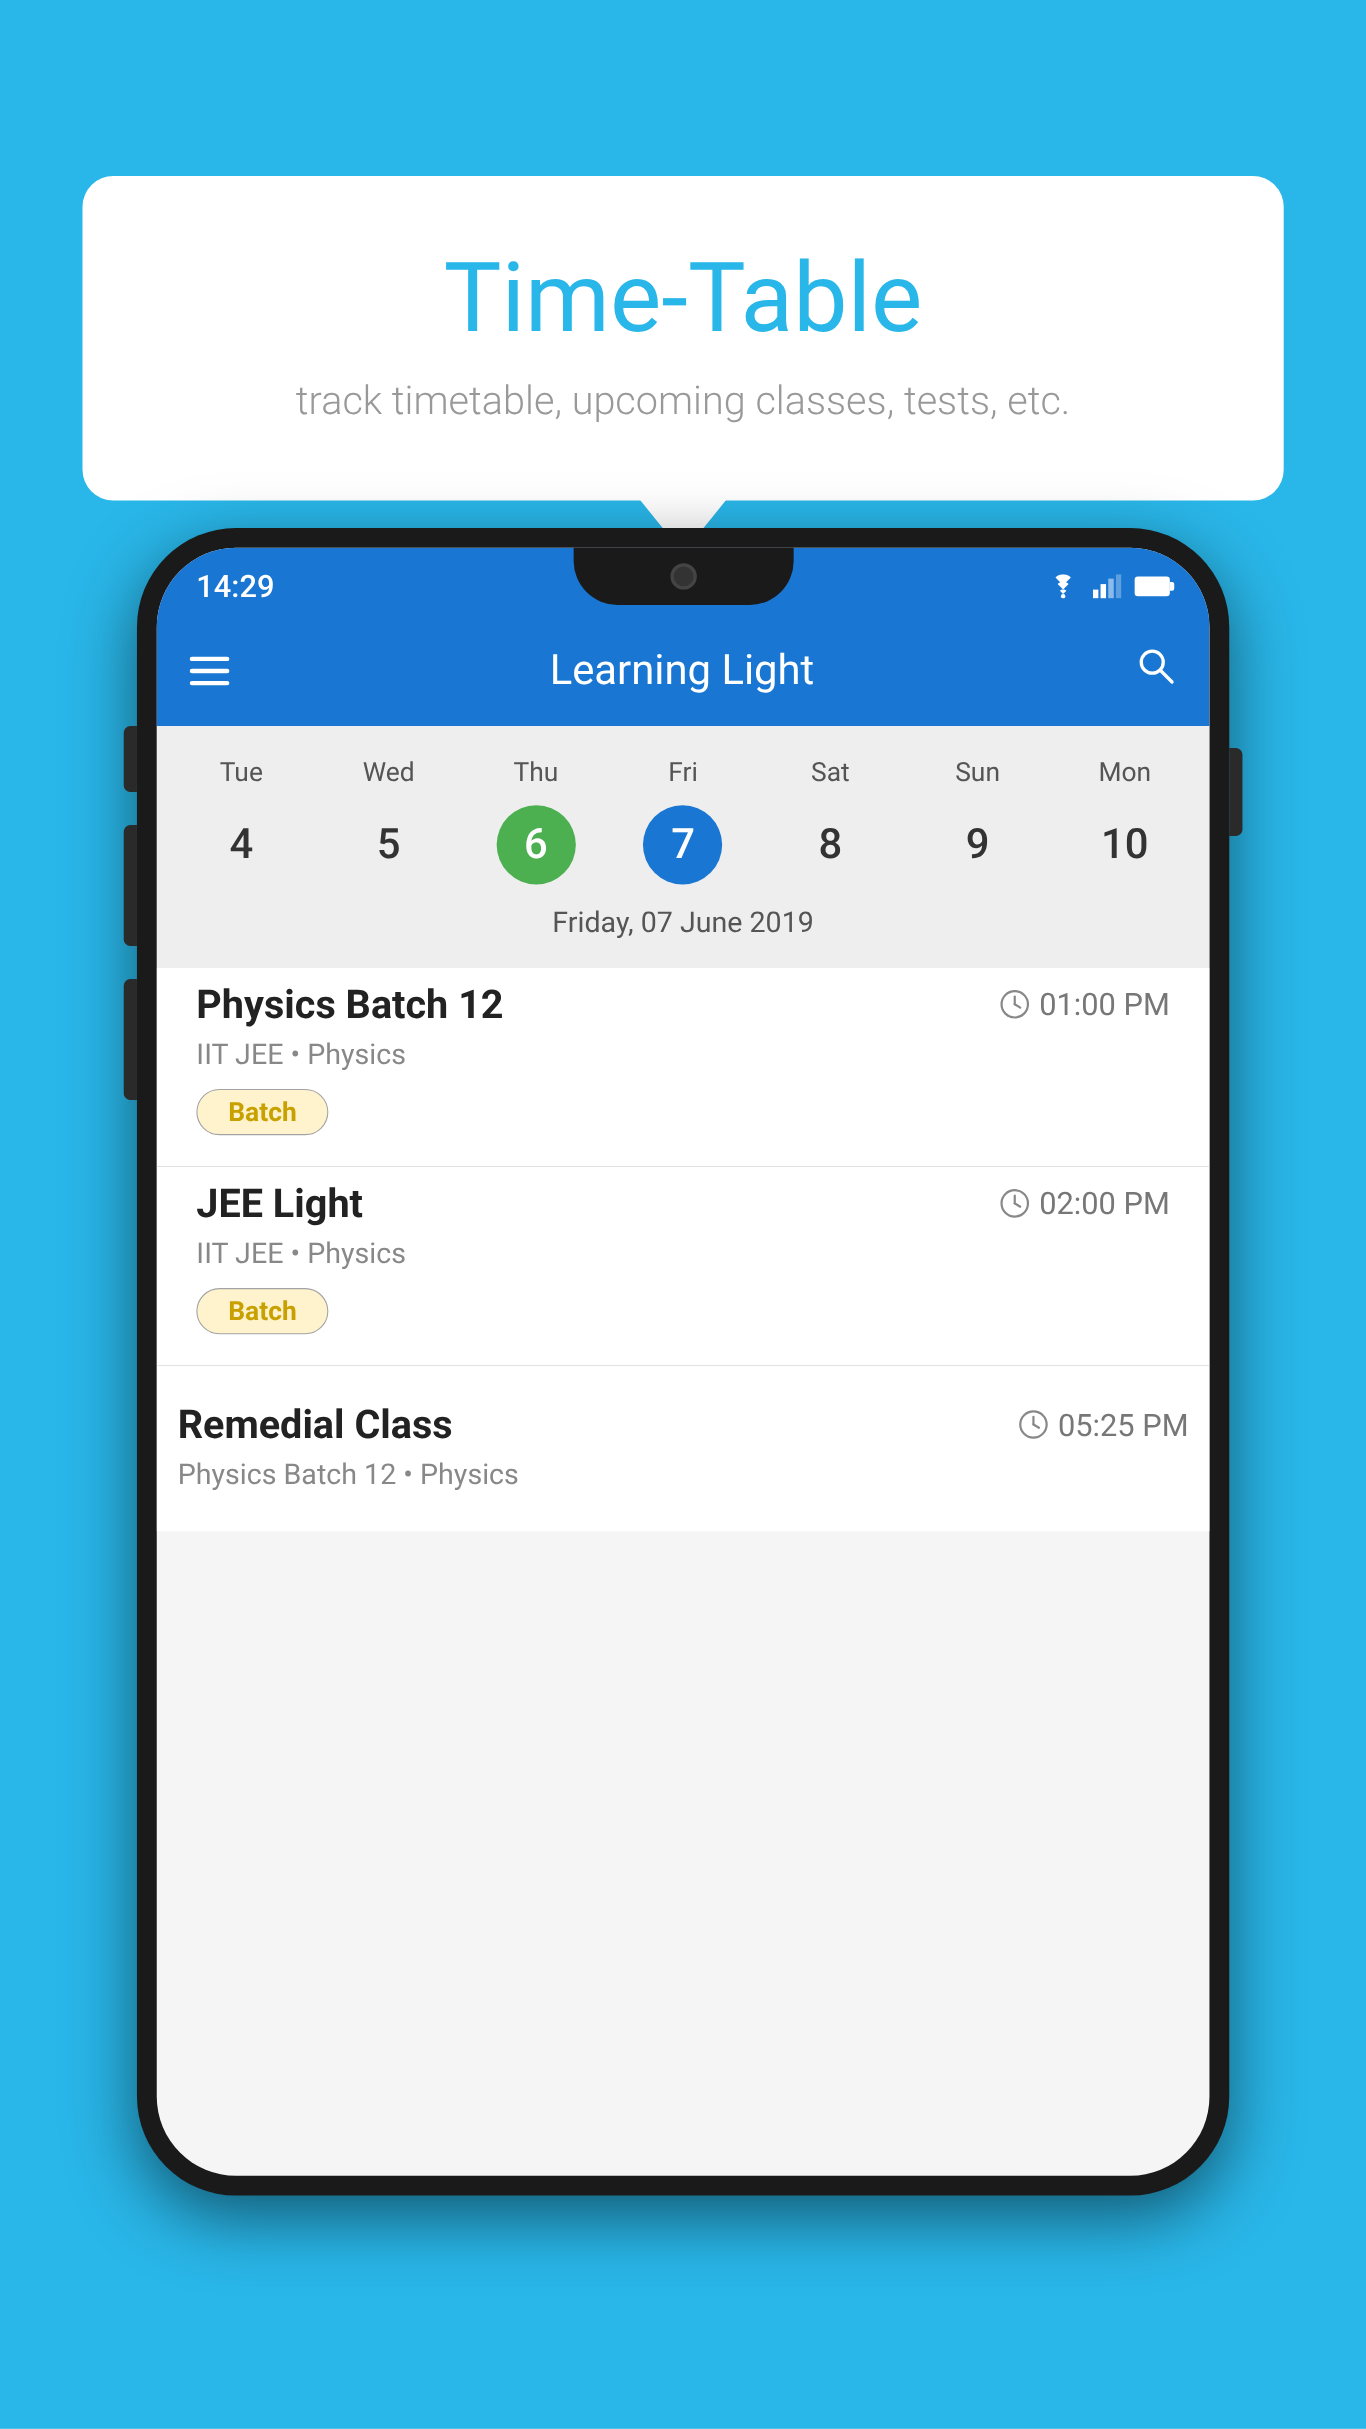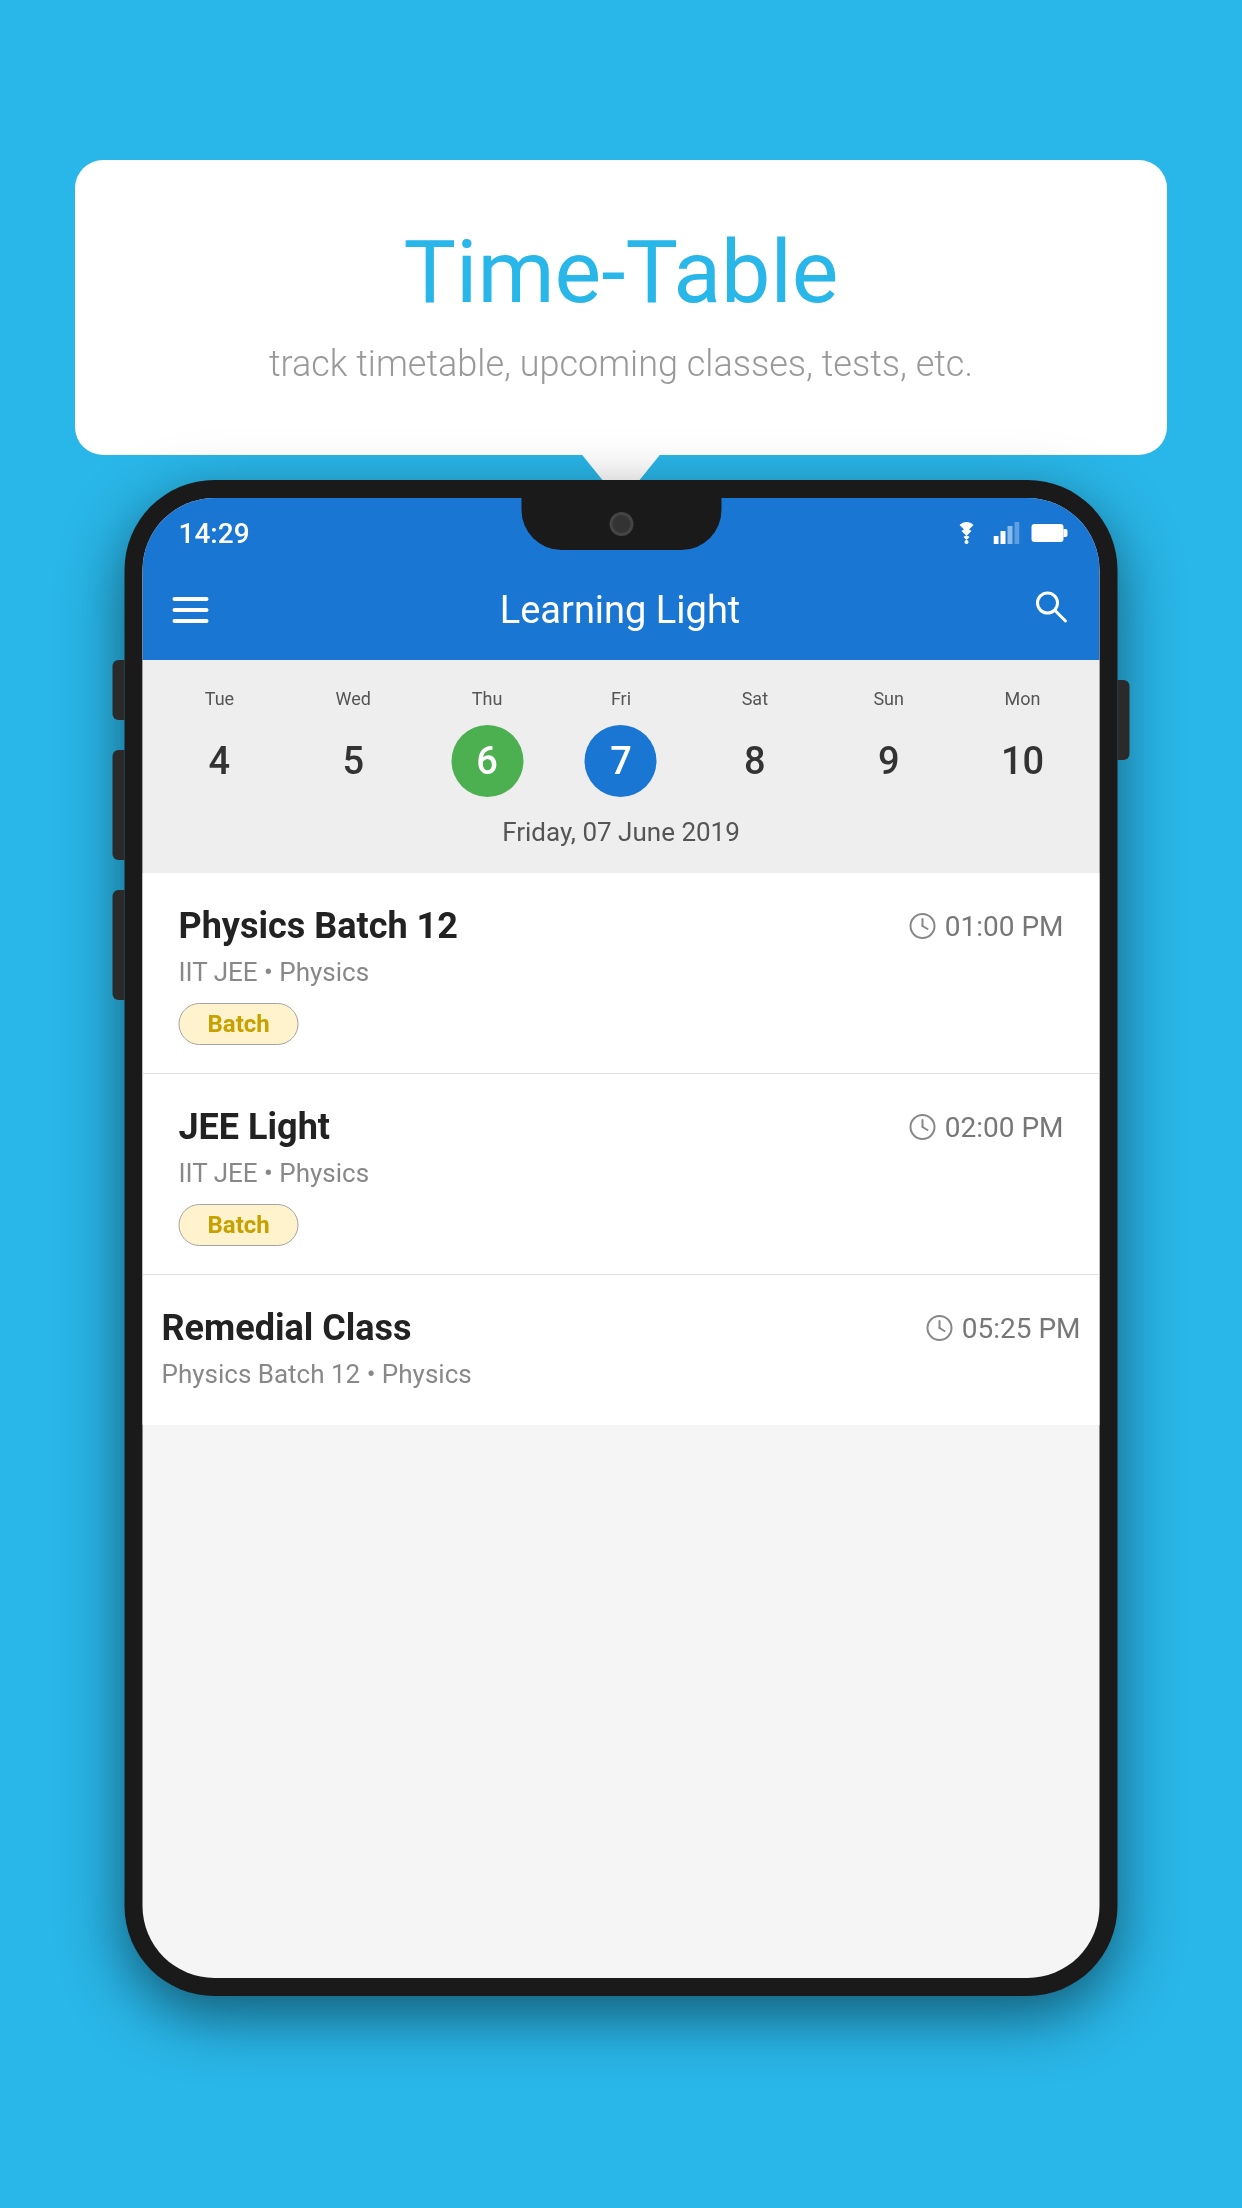--- a/index.html
+++ b/index.html
@@ -241,21 +241,21 @@
     }
 
     .day-headers {
       display: grid;
       grid-template-columns: repeat(7, 1fr);
       text-align: center;
       margin-bottom: 8px;
     }
 
     .day-header {
-      font-size: 18px;
+      font-size: 24px;
       color: #555;
       font-weight: 400;
       padding: 8px 0;
     }
 
     .day-numbers {
       display: grid;
       grid-template-columns: repeat(7, 1fr);
       text-align: center;
       margin-bottom: 12px;
@@ -297,21 +297,21 @@
       padding: 8px 0 16px;
     }
 
     
     .class-list {
       background: white;
     }
 
     .class-item {
       background: white;
-      padding: 32px 36px 28px;
+      padding: 12px 36px 28px;
       border-bottom: 1px solid #e0e0e0;
     }
 
     .class-item-header {
       display: flex;
       justify-content: space-between;
       align-items: center;
       margin-bottom: 10px;
     }
 

